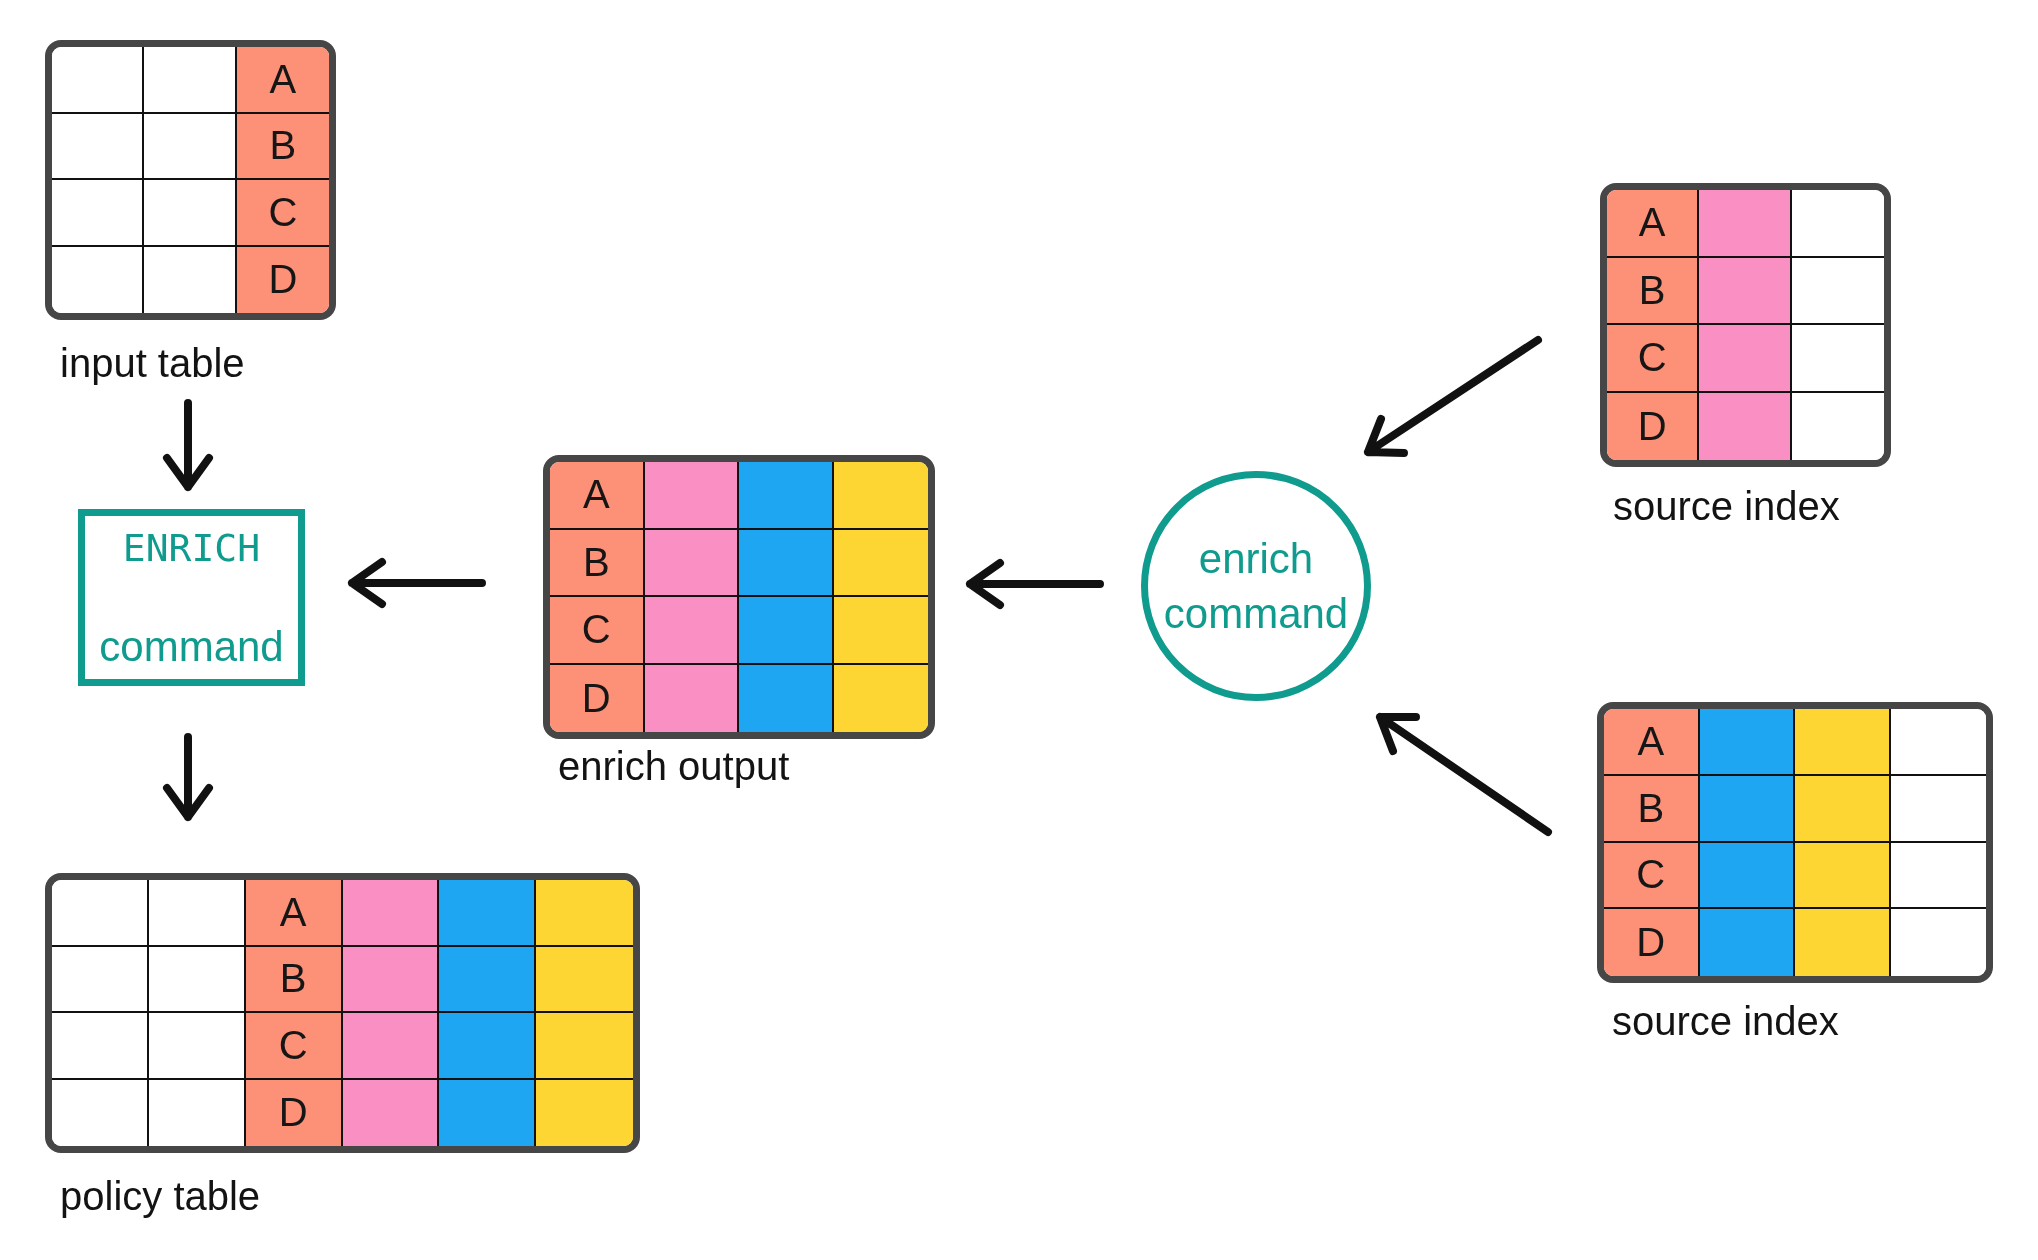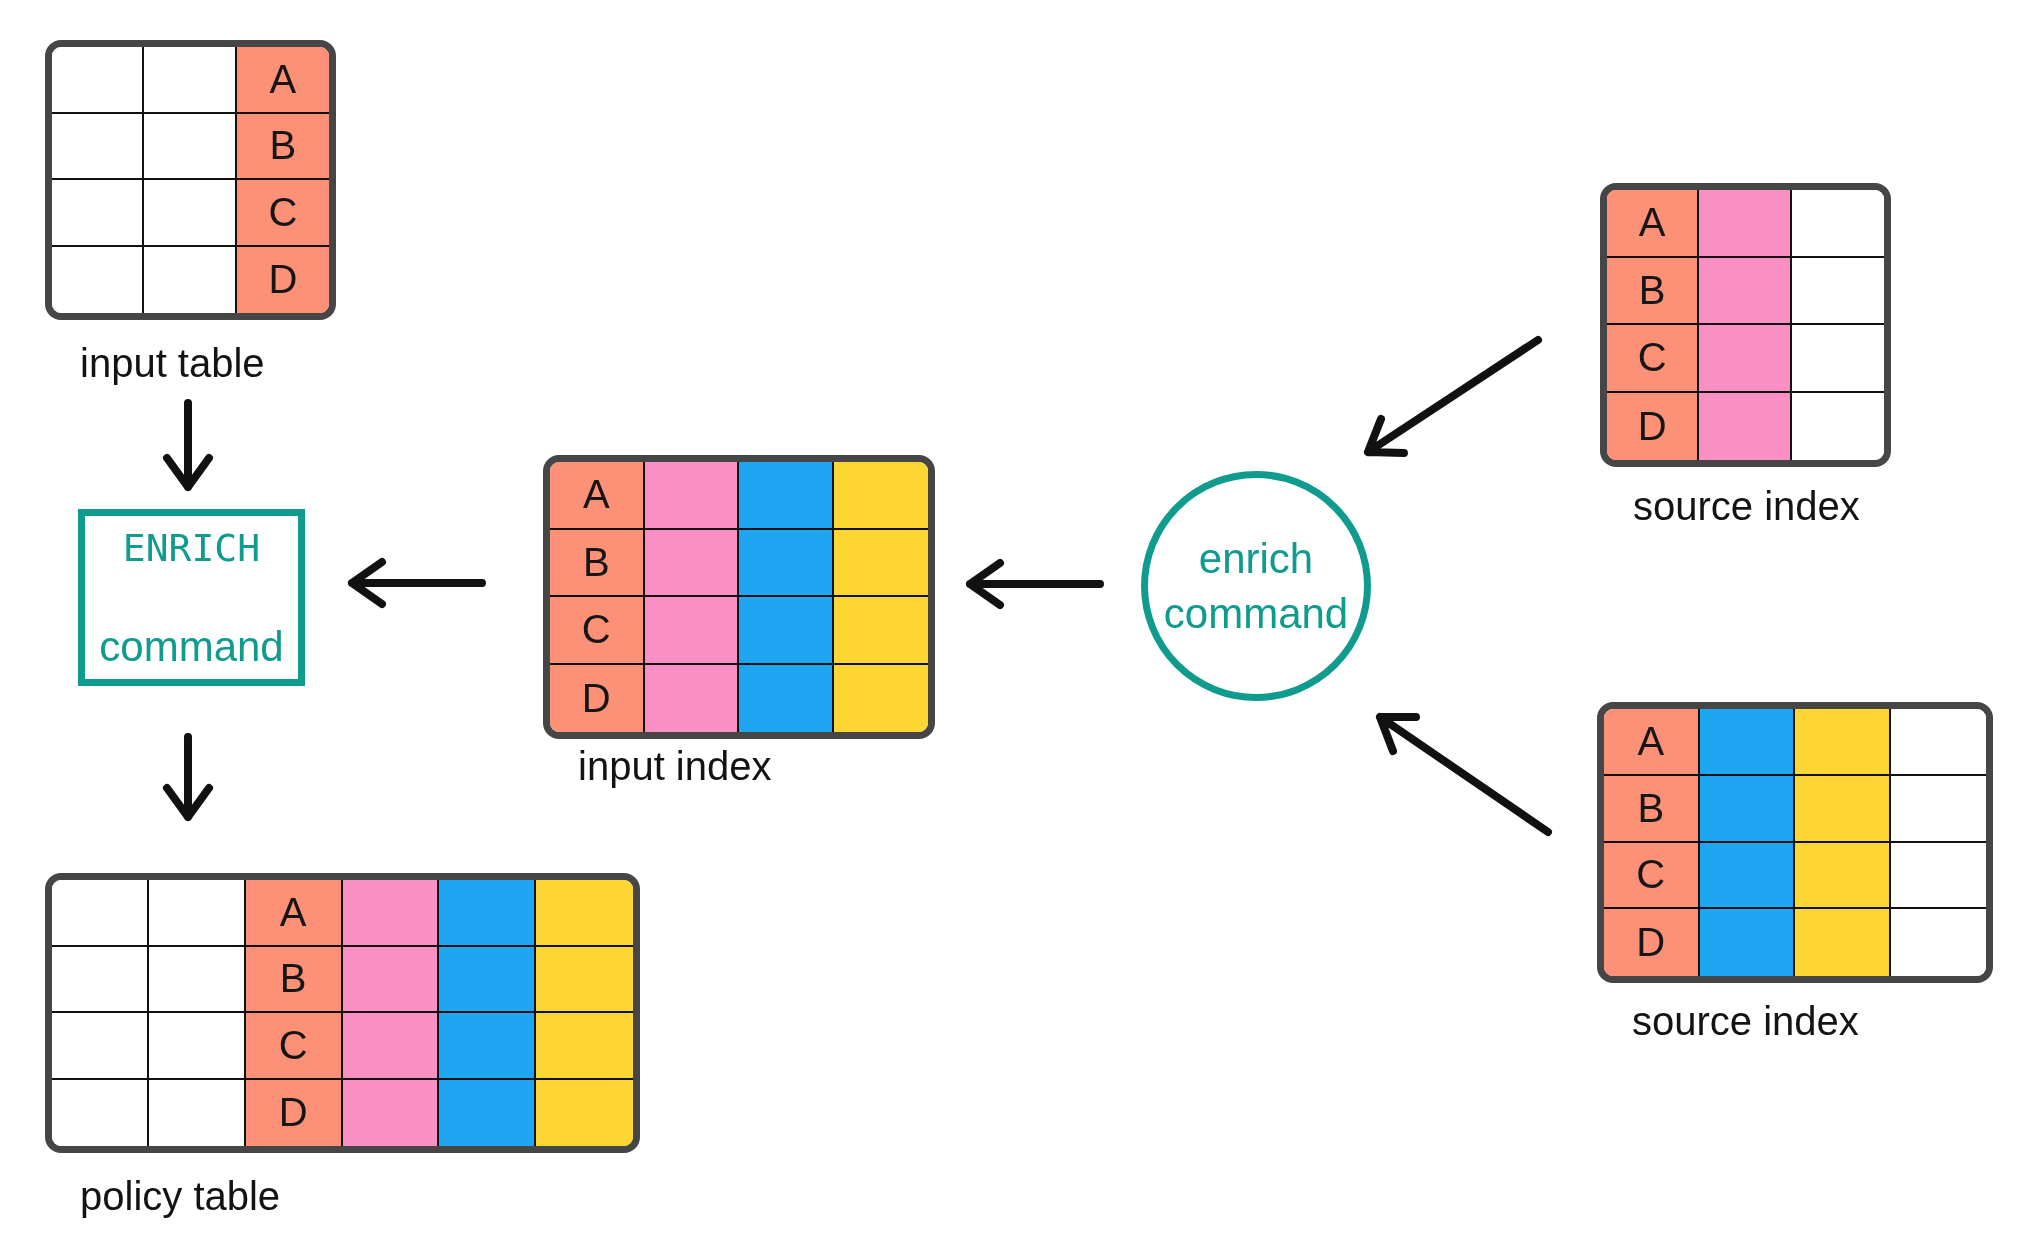--- a/index.html
+++ b/index.html
@@ -45,21 +45,20 @@
     color: #161616;
   }
   .cell.last-col { border-right: none; }
   .cell.last-row { border-bottom: none; }
   .tlabel {
     position: absolute;
     font-size: 40px;
     color: #131313;
     white-space: nowrap;
     line-height: 1.1;
-    margin-left: 20px;
   }
   #enrich-command {
     position: absolute;
     left: 78px; top: 509px;
     width: 227px; height: 177px;
     box-sizing: border-box;
     border: 7px solid var(--teal-color, #0F9B8D);
     background: #ffffff;
     display: flex;
     flex-direction: column;
@@ -147,21 +146,21 @@
       <div class="cell last-col" style="background: rgb(253, 214, 52);"></div>
       <div class="cell" style="background: rgb(252, 145, 120);">C</div>
       <div class="cell" style="background: rgb(250, 143, 196);"></div>
       <div class="cell" style="background: rgb(30, 166, 243);"></div>
       <div class="cell last-col" style="background: rgb(253, 214, 52);"></div>
       <div class="cell last-row" style="background: rgb(252, 145, 120);">D</div>
       <div class="cell last-row" style="background: rgb(250, 143, 196);"></div>
       <div class="cell last-row" style="background: rgb(30, 166, 243);"></div>
       <div class="cell last-col last-row" style="background: rgb(253, 214, 52);"></div>
     </div>
-  <div id="enrich-index-label" class="tlabel">input index</div>
+  <div id="enrich-index-label" class="tlabel">enrich output</div>
 
   <div id="source-index-top" class="dtable" style="grid-template-columns: repeat(3, 1fr);">
       <div class="cell" style="background: rgb(252, 145, 120);">A</div>
       <div class="cell" style="background: rgb(250, 143, 196);"></div>
       <div class="cell last-col" style="background: rgb(255, 255, 255);"></div>
       <div class="cell" style="background: rgb(252, 145, 120);">B</div>
       <div class="cell" style="background: rgb(250, 143, 196);"></div>
       <div class="cell last-col" style="background: rgb(255, 255, 255);"></div>
       <div class="cell" style="background: rgb(252, 145, 120);">C</div>
       <div class="cell" style="background: rgb(250, 143, 196);"></div>

